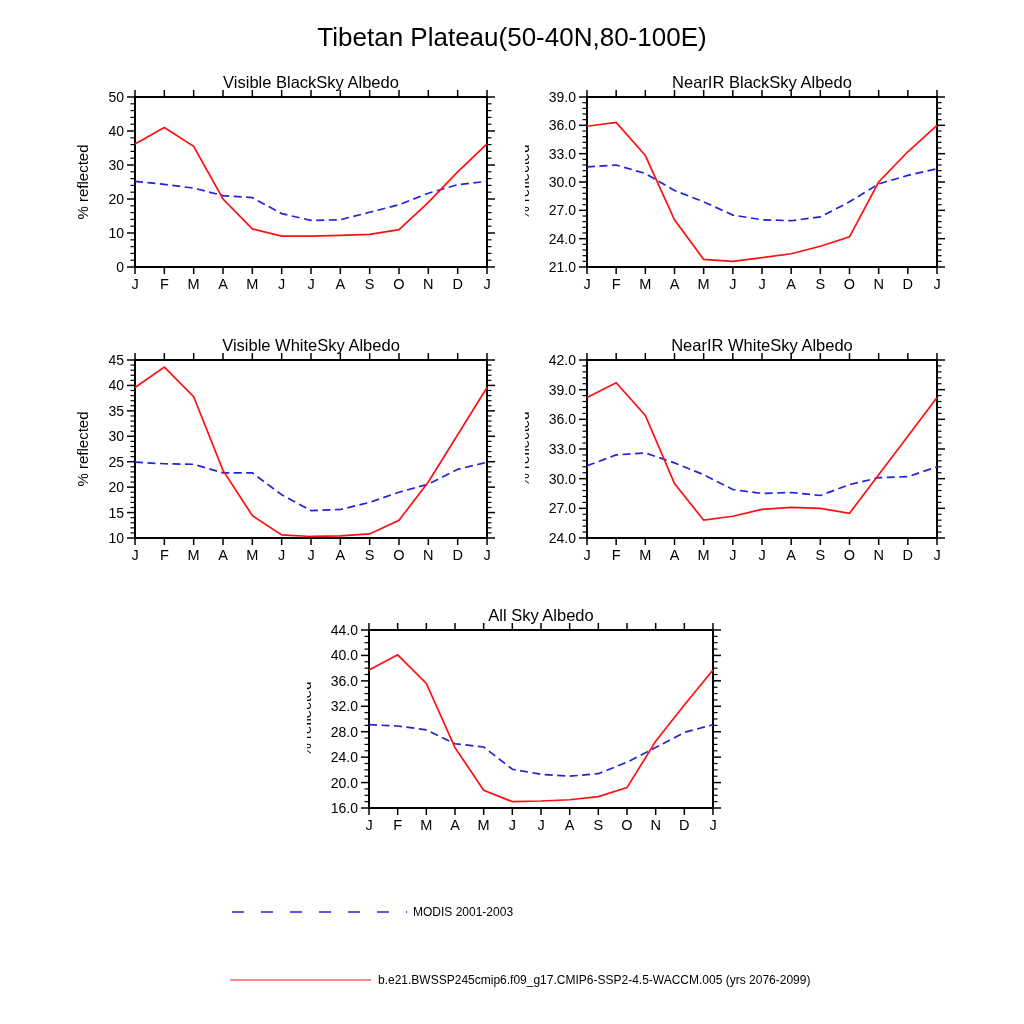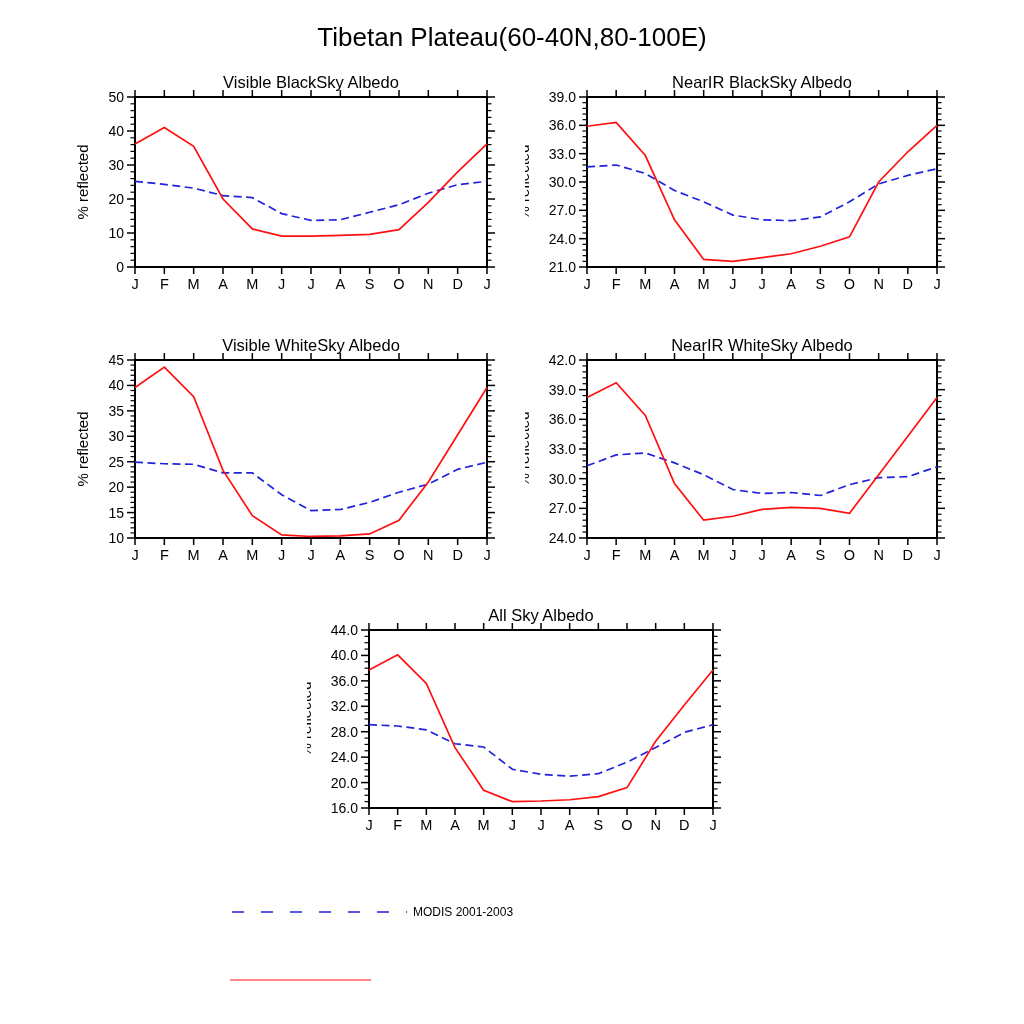--- a/index.html
+++ b/index.html
@@ -17,21 +17,21 @@
   .legend-label{position:absolute;font-size:12px;line-height:12px;white-space:nowrap;}
   .legend-label-modis{left:413px;top:906px;}
   .legend-label-model{left:378px;top:974px;}
   .legend-line-modis{left:230px;top:908px;}
   .legend-line-model{left:229px;top:976px;}
 </style>
 </head>
 <body>
 
 <div class="page">
-  <h1 class="main-title">Tibetan Plateau(60-40N,80-100E)</h1>
+  <h1 class="main-title">Tibetan Plateau(50-40N,80-100E)</h1>
 
   <div class="figure" id="figure">
       <svg width="430" height="240" viewBox="0 0 430 240" style="position: absolute; left: 73px; top: 69px;">
         <rect x="62" y="28" width="352" height="170" fill="none" stroke="#000" stroke-width="2"></rect>
         <line x1="62" y1="28" x2="62" y2="21" stroke="#000" stroke-width="1.5"></line>
         <line x1="62" y1="198" x2="62" y2="205" stroke="#000" stroke-width="1.5"></line>
         <text x="62" y="220" text-anchor="middle" font-size="14.5">J</text>
         <line x1="91.33333333333333" y1="28" x2="91.33333333333333" y2="21" stroke="#000" stroke-width="1.5"></line>
         <line x1="91.33333333333333" y1="198" x2="91.33333333333333" y2="205" stroke="#000" stroke-width="1.5"></line>
         <text x="91.33333333333333" y="220" text-anchor="middle" font-size="14.5">F</text>
@@ -602,13 +602,14 @@
     </div>
 
   <svg class="legend-line legend-line-modis" width="180" height="7">
     <line id="legend-line-modis" x1="2" y1="4" x2="177" y2="4" stroke-width="1.5" stroke="#2222dd" stroke-dasharray="12,17"></line>
   </svg>
   <span class="legend-label legend-label-modis">MODIS 2001-2003</span>
 
   <svg class="legend-line legend-line-model" width="145" height="7">
     <line id="legend-line-model" x1="1" y1="4" x2="142" y2="4" stroke-width="1.2" stroke="#ff1010"></line>
   </svg>
+  <span class="legend-label legend-label-model">b.e21.BWSSP245cmip6.f09_g17.CMIP6-SSP2-4.5-WACCM.005 (yrs 2076-2099)</span>
 </div>
 
 </body></html>

